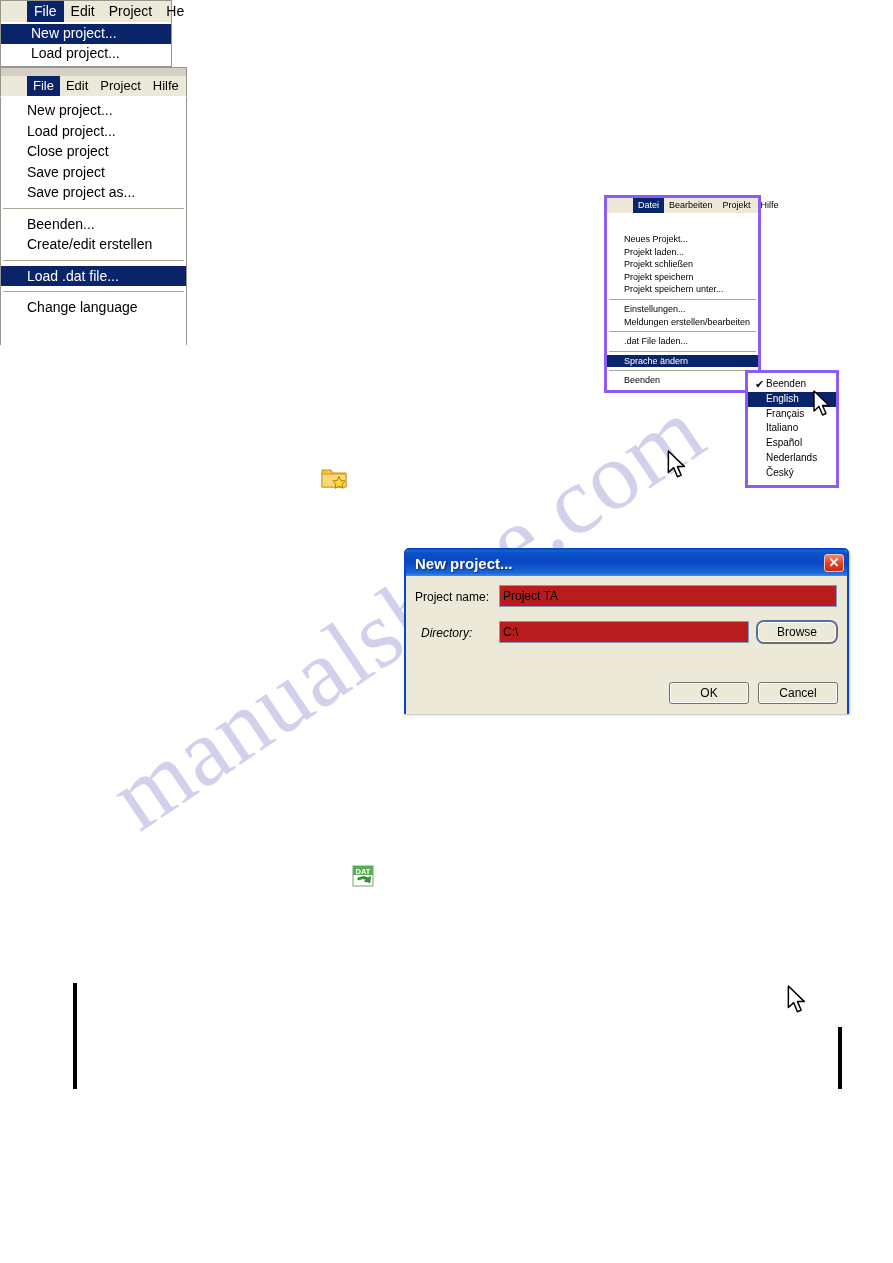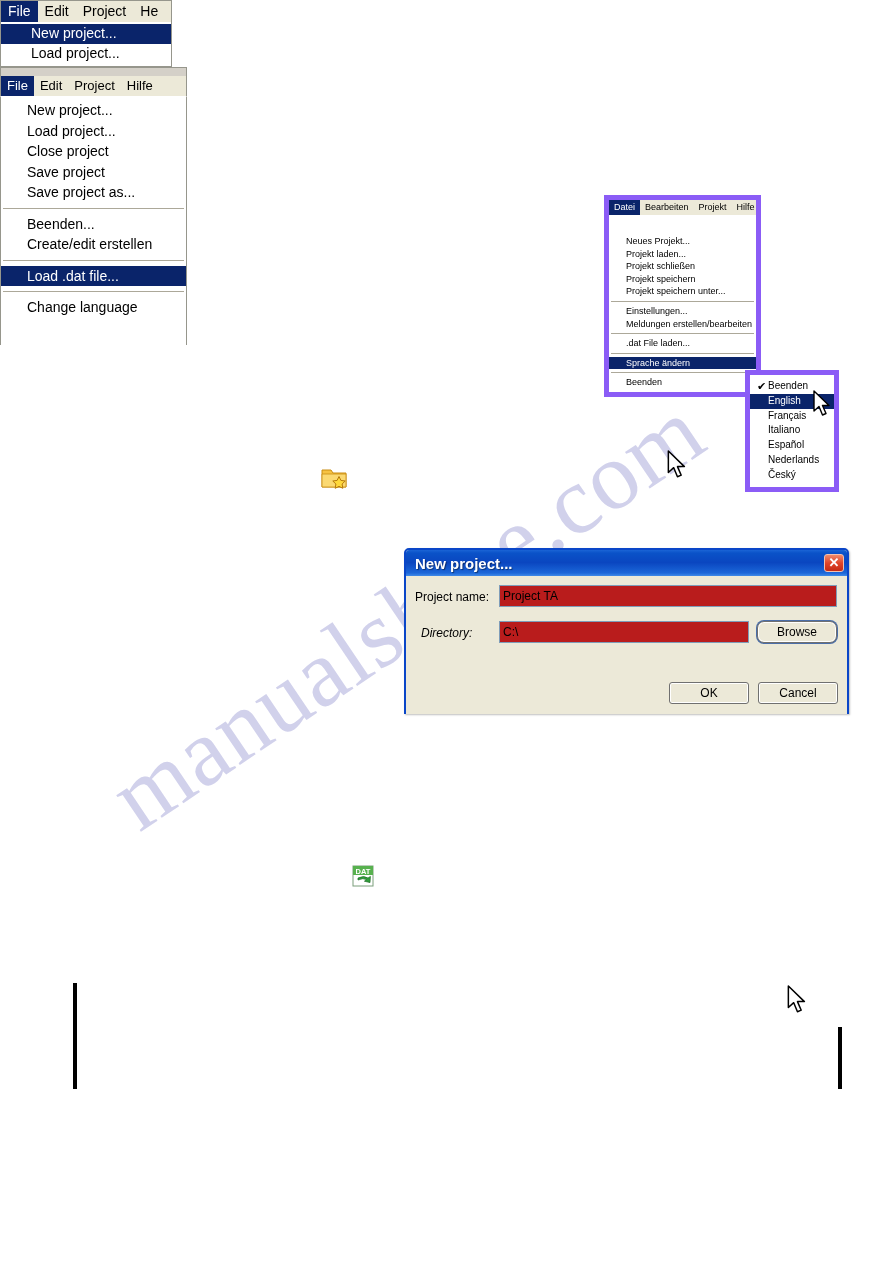--- a/index.html
+++ b/index.html
@@ -35,29 +35,30 @@
     white-space: nowrap;
     transform: rotate(-34deg);
     transform-origin: 0 0;
     letter-spacing: 1px;
   }
 
   
   .winmenu {
     position: absolute;
     background: #ffffff;
-    border: 5px solid #8b5cf6;
+    border: 3px solid #8b5cf6;
     box-sizing: border-box;
     z-index: 5;
   }
   .menubar {
     display: flex;
     background: #ece9d8;
     border-bottom: 1px solid #ffffff;
     box-sizing: border-box;
+    padding-left: 26px;
   }
   .menubar .mb-item {
     padding: 2px 7px 3px 7px;
     color: #000000;
     white-space: nowrap;
   }
   .menubar .mb-item.sel {
     background: #0a246a;
     color: #ffffff;
   }

